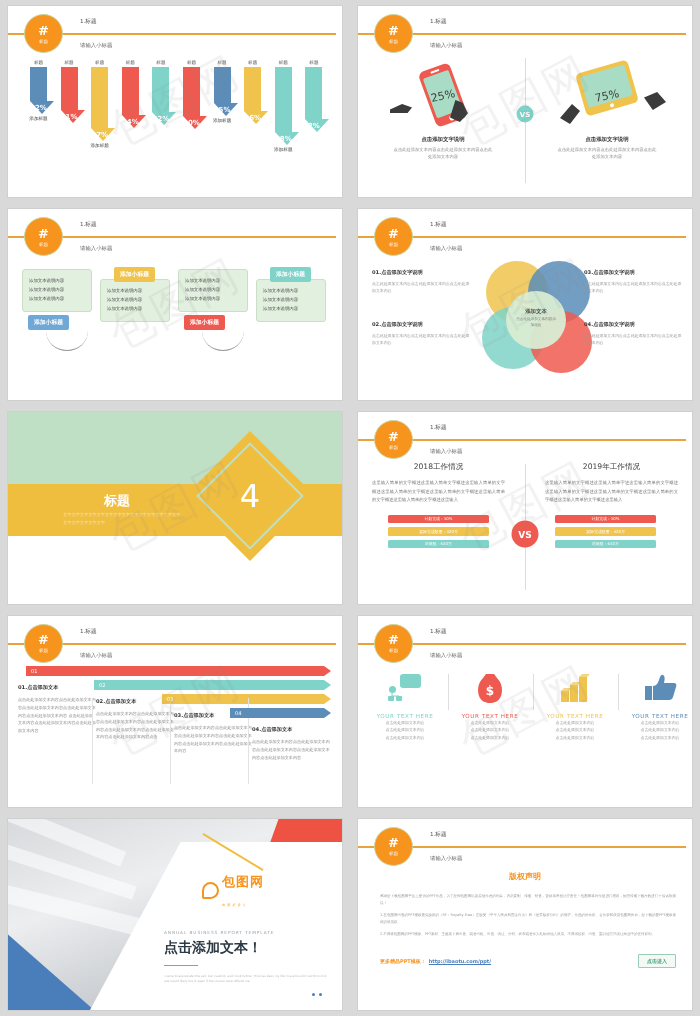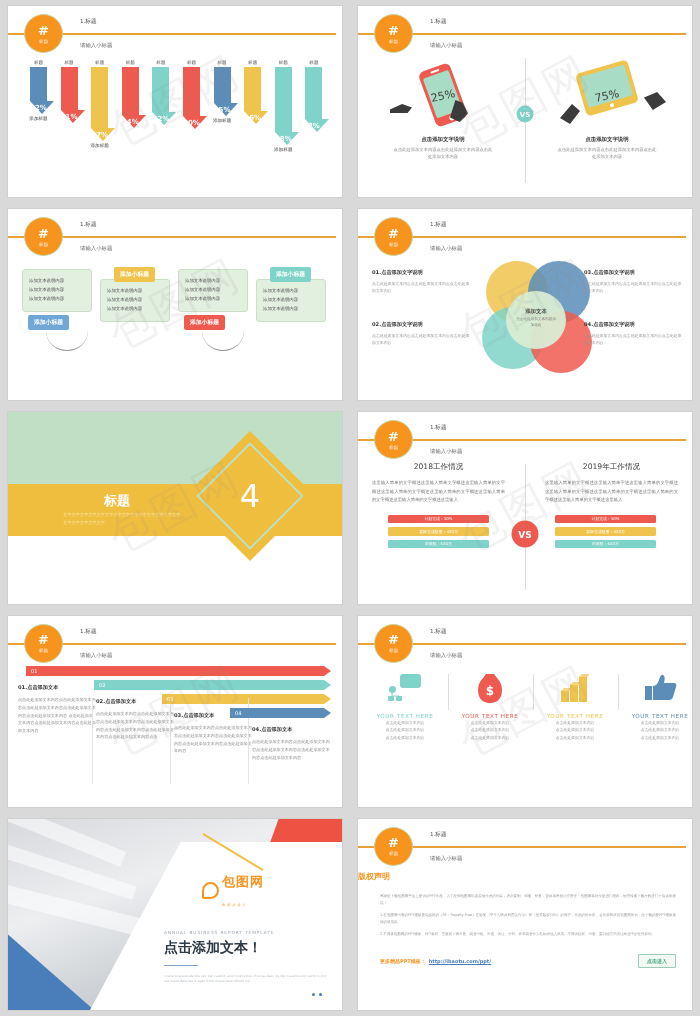--- a/index.html
+++ b/index.html
@@ -177,21 +177,21 @@
   .cl-logo .mark { width: 17px; height: 17px; border: 2.2px solid #F7941E; border-radius: 50% 50% 50% 10%; }
   .cl-logo .zh { font-size: 13px; font-weight: bold; color: #F7941E; letter-spacing: 1px; }
   .cl-logo .tiny { font-size: 3.2px; color: #F7941E; letter-spacing: 2px; }
   .cl-eyebrow { position: absolute; left: 156px; top: 111px; font-size: 4.3px; color: #9aa3ab; letter-spacing: .9px; }
   .cl-head { position: absolute; left: 156px; top: 120px; font-size: 14px; font-weight: bold; color: #2d3a45; }
   .cl-ul { position: absolute; left: 156px; top: 146px; width: 34px; height: 1.6px; background: #7fa0c2; }
   .cl-note { position: absolute; left: 156px; top: 155px; width: 168px; font-size: 2.9px; color: #b0b6bb; line-height: 1.7; }
   .cl-dots { position: absolute; right: 20px; bottom: 14px; display: flex; gap: 4px; }
   .cl-dots i { width: 3px; height: 3px; border-radius: 50%; background: #4A7EBB; display: block; }
   
-  .cp-title { position: absolute; left: 0; right: 0; top: 52px; text-align: left; font-size: 8px; font-weight: bold; color: #F7941E; }
+  .cp-title { position: absolute; left: 0; right: 0; top: 52px; text-align: center; font-size: 8px; font-weight: bold; color: #F7941E; }
   .cp-body { position: absolute; left: 22px; right: 16px; top: 74px; font-size: 3.5px; color: #9a9a9a; line-height: 2.0; }
   .cp-body p { margin-bottom: 5px; text-align: justify; }
   .cp-link-row { position: absolute; left: 22px; right: 16px; bottom: 42px; display: flex; align-items: center; }
   .cp-link-lbl { font-size: 5px; font-weight: bold; color: #F7941E; }
   .cp-link { font-size: 5px; font-weight: bold; color: #4A7EBB; text-decoration: underline; margin-left: 3px; }
   .cp-btn {
     margin-left: auto; padding: 3px 8px; border: .8px solid #9CCBB6;
     background: #F3FAF6; color: #3FA07A; font-size: 5px; font-weight: bold; border-radius: 1px;
   }
 </style>

